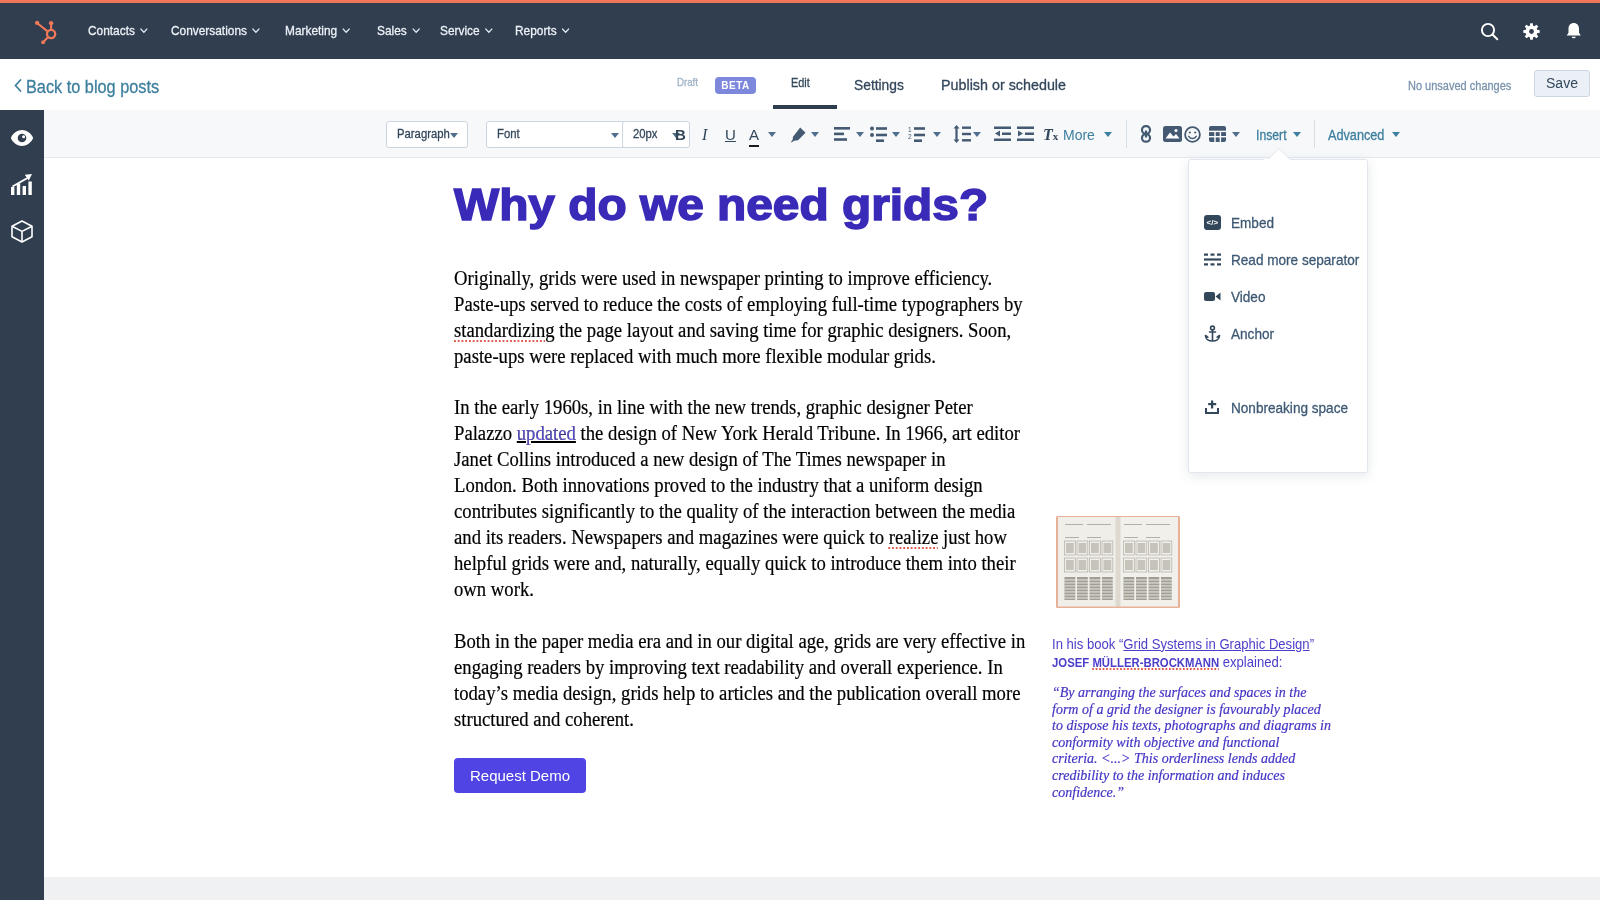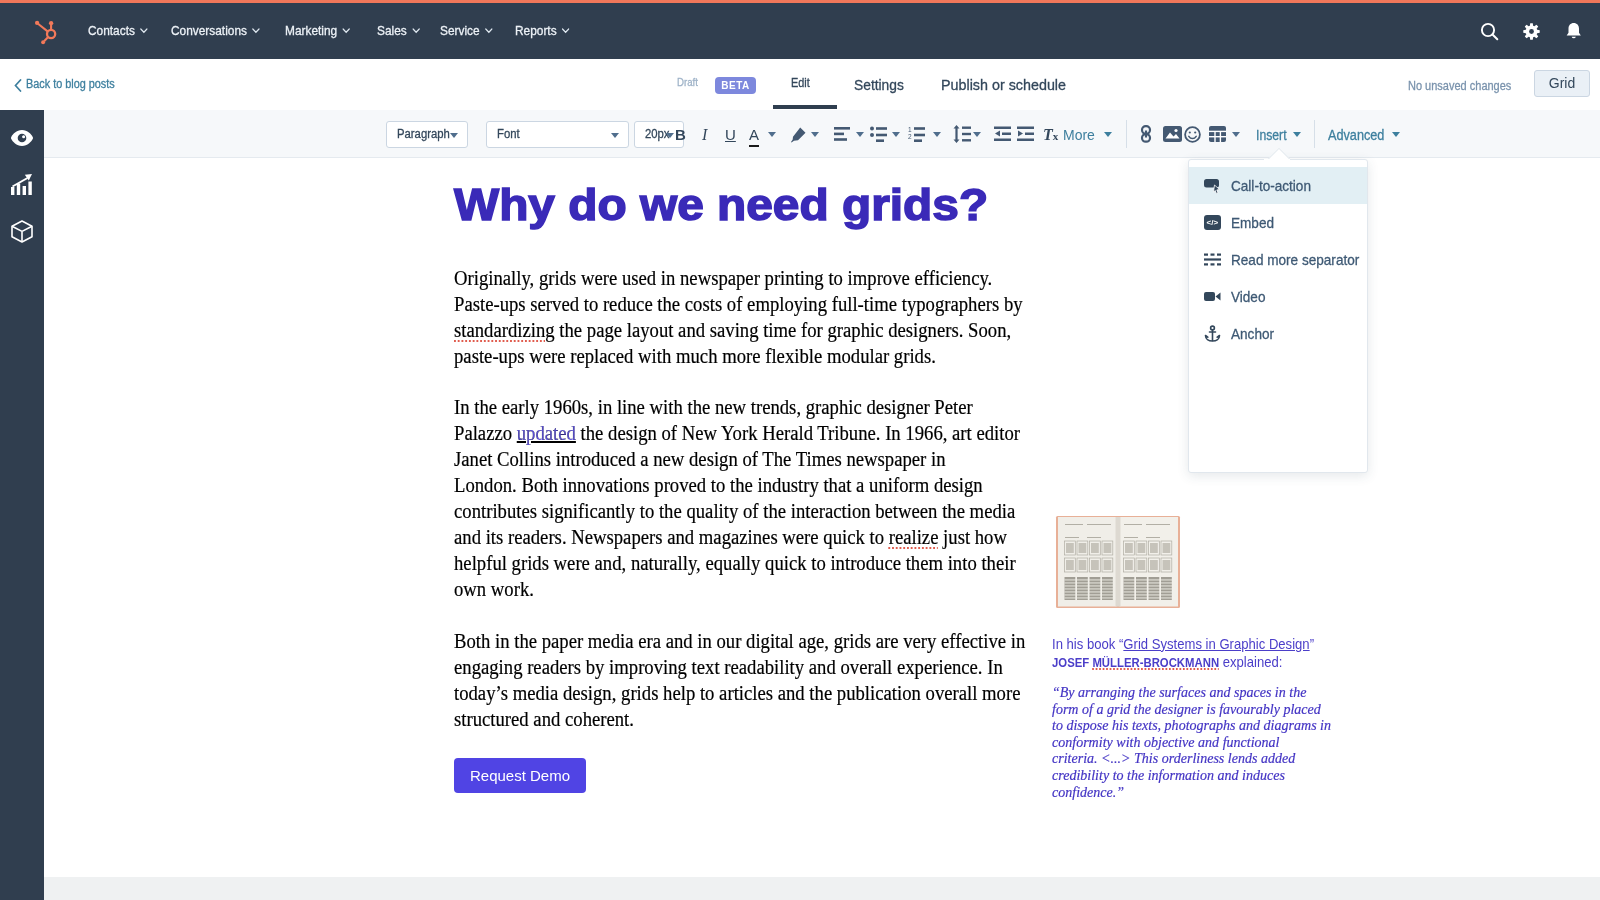--- a/index.html
+++ b/index.html
@@ -102,29 +102,29 @@
     <svg class="abs" style="left:1565px;top:19px" width="17.5" height="18.5" viewBox="0 0 19 20">
       <path d="M9.5 1 C6 1 3.8 3.6 3.8 7 L3.8 11.5 L1.8 14.5 L17.2 14.5 L15.2 11.5 L15.2 7 C15.2 3.6 13 1 9.5 1z" fill="#fff"></path>
       <path d="M7.2 16 a2.4 2.4 0 0 0 4.6 0z" fill="#fff"></path>
     </svg>
   </div>
 
   <div class="bar2">
     <svg class="abs" style="left:14px;top:20px" width="8" height="13" viewBox="0 0 8 13">
       <path d="M6.5 1 L1.5 6.5 L6.5 12" fill="none" stroke="#3d7f9e" stroke-width="1.7" stroke-linecap="round"></path>
     </svg>
-    <span class="abs teal" style="left:26px;top:18px;font-size:12px"><span class="nx90">Back to blog posts</span></span>
+    <span class="abs teal" style="left:26px;top:18px;font-size:18px"><span class="nx90">Back to blog posts</span></span>
     <span class="abs" style="left:677px;top:17px;font-size:11px;color:#9fb3c8"><span class="nx">Draft</span></span>
     <span class="abs" style="left:715px;top:18px;width:41px;height:17px;background:#7d88dd;border-radius:4px;color:#fff;font-size:10px;font-weight:bold;text-align:center;line-height:17px;letter-spacing:.5px">BETA</span>
     <span class="abs" style="left:791px;top:17px;font-size:12px;color:#33475b"><span class="nx90">Edit</span></span>
     <span class="abs" style="left:773px;top:46px;width:64px;height:4px;background:#2f3e4f"></span>
     <span class="abs" style="left:854px;top:17px;font-size:15px;color:#33475b"><span class="nx" style="transform:scaleX(0.92)">Settings</span></span>
     <span class="abs" style="left:941px;top:17px;font-size:15px;color:#33475b"><span class="nx" style="transform:scaleX(0.955)">Publish or schedule</span></span>
     <span class="abs" style="left:1408px;top:20px;font-size:12.5px;color:#7a93ad"><span class="nx">No unsaved changes</span></span>
-    <span class="abs" style="left:1534px;top:11px;width:56px;height:27px;background:#eaf0f6;border:1px solid #cbd6e2;border-radius:3px;color:#33475b;font-size:14px;text-align:center;line-height:25px">Grid</span>
+    <span class="abs" style="left:1534px;top:11px;width:56px;height:27px;background:#eaf0f6;border:1px solid #cbd6e2;border-radius:3px;color:#33475b;font-size:14px;text-align:center;line-height:25px">Save</span>
   </div>
 
   <div class="sidebar">
     <svg class="abs" style="left:11px;top:20px" width="22" height="16" viewBox="0 0 22 16">
       <path d="M11 0 C5.5 0 1.6 4.2 0.3 6.9 a2.3 2.3 0 0 0 0 2.2 C1.6 11.8 5.5 16 11 16 C16.5 16 20.4 11.8 21.7 9.1 a2.3 2.3 0 0 0 0-2.2 C20.4 4.2 16.5 0 11 0z" fill="#fff"></path>
       <circle cx="11" cy="8" r="4.3" fill="#303e4f"></circle>
       <circle cx="12.6" cy="6.7" r="1.5" fill="#fff"></circle>
     </svg>
     <svg class="abs" style="left:11px;top:64px" width="22" height="21" viewBox="0 0 22 21">
       <g fill="#fff">
@@ -141,21 +141,21 @@
         <path d="M11 1 L21 6.2 L21 16.8 L11 22 L1 16.8 L1 6.2 Z"></path>
         <path d="M1 6.2 L11 11.4 L21 6.2 M11 11.4 L11 22"></path>
       </g>
     </svg>
   </div>
 
   <div class="toolbar">
     
     <span class="tbsel" style="left:342px;width:82px;"><span class="nx90" style="font-size:12.5px">Paragraph</span><span class="car"></span></span>
     <span class="tbsel" style="left:442px;width:143px;"><span class="nx90" style="font-size:12.5px">Font</span><span class="car"></span></span>
-    <span class="tbsel" style="left:590px;width:50px;"><span class="nx90" style="font-size:12.5px">20px</span><span class="car"></span></span>
+    <span class="tbsel" style="left:578px;width:68px;"><span class="nx90" style="font-size:12.5px">20px</span><span class="car"></span></span>
     
     <span class="tbtxt" style="left:631px;font-weight:bold;font-size:15px">B</span>
     <span class="tbtxt" style="left:658px;font-style:italic;font-family:'Liberation Serif',serif;font-size:16px">I</span>
     <span class="tbtxt" style="left:681px;text-decoration:underline;font-size:15px">U</span>
     <span class="tbtxt" style="left:705px;font-size:15px;border-bottom:2px solid #1b1b1b;line-height:20px;height:22px;top:15px">A</span>
     <span class="car abs" style="left:724px;top:22px"></span>
     <svg class="abs" style="left:746px;top:16px" width="17" height="17" viewBox="0 0 17 17">
       <path d="M10.2 1.5 15.5 6.8 8 14.3 4 14.8 1.5 16.5 1 16 2.7 13.6 3 10.7z" fill="#445972"></path>
     </svg>
     <span class="car abs" style="left:767px;top:22px"></span>
@@ -351,27 +351,20 @@
     </svg>
 
     <div class="cap" style="top:477px">In his book “<span style="text-decoration:underline">Grid Systems in Graphic Design</span>”<br><span style="font-weight:bold;font-size:13px">JOSEF <span class="sq" style="text-underline-offset:2px">MÜLLER-BROCKMANN</span></span> <span>explained:</span></div>
     <div class="quote" style="top:526px">“By arranging the surfaces and spaces in the<br>form of a grid the designer is favourably placed<br>to dispose his texts, photographs and diagrams in<br>conformity with objective and functional<br>criteria. &lt;...&gt; This orderliness lends added<br>credibility to the information and induces<br>confidence.”</div>
   </div>
 
   <div class="footband"></div>
 
   <div class="imenu">
     <div style="position:absolute;left:75px;top:-1px;width:26px;height:2px;background:#fff"></div>
-    <div class="irow hl" style="top:7px">
-      <svg class="ic" viewBox="0 0 17 17">
-        <rect x="0" y="2" width="15" height="8.5" rx="2.5" fill="#33475b"></rect>
-        <path d="M10.5 8 15.5 12.5 12.8 12.9 14 15.7 12.3 16.4 11.2 13.5 9.4 15.3z" fill="#33475b" stroke="#fff" stroke-width="0.8"></path>
-      </svg>
-      <span class="nx90">Call-to-action</span>
-    </div>
     <div class="irow" style="top:44px">
       <svg class="ic" viewBox="0 0 17 17">
         <rect x="0" y="1" width="17" height="15" rx="3" fill="#33475b"></rect>
         <text x="2.6" y="11.4" font-size="8" font-weight="bold" fill="#fff" font-family="Liberation Sans">&lt;/&gt;</text>
       </svg>
       <span class="nx90">Embed</span>
     </div>
     <div class="irow" style="top:81px">
       <svg class="ic" viewBox="0 0 17 17">
         <g fill="#33475b">
@@ -397,16 +390,28 @@
       <svg class="ic" viewBox="0 0 17 17">
         <g stroke="#33475b" fill="none" stroke-width="1.6" stroke-linecap="round">
           <circle cx="8.5" cy="3" r="1.9"></circle>
           <line x1="8.5" y1="5" x2="8.5" y2="15.5"></line>
           <line x1="5.5" y1="7" x2="11.5" y2="7"></line>
           <path d="M1.5 10.5 C1.5 14 4.5 16 8.5 16 C12.5 16 15.5 14 15.5 10.5 M1.5 10.5 L3.8 12.2 M15.5 10.5 L13.2 12.2"></path>
         </g>
       </svg>
       <span class="nx90">Anchor</span>
     </div>
+    <div class="irow" style="top:229px">
+      <svg class="ic" viewBox="0 0 17 17">
+        <g fill="#33475b">
+          <rect x="1" y="13" width="14" height="2"></rect>
+          <rect x="1" y="9" width="2" height="5"></rect>
+          <rect x="13" y="9" width="2" height="5"></rect>
+          <rect x="7" y="1.5" width="2.2" height="8"></rect>
+          <rect x="4.2" y="4" width="8" height="2.2"></rect>
+        </g>
+      </svg>
+      <span class="nx90">Nonbreaking space</span>
+    </div>
   </div>
   <div class="notchwrap">
     <div class="notch"></div>
   </div>
 
 </body></html>

